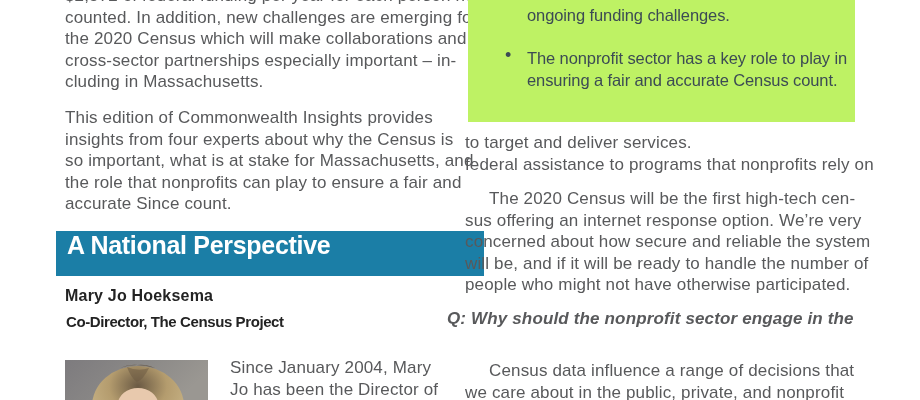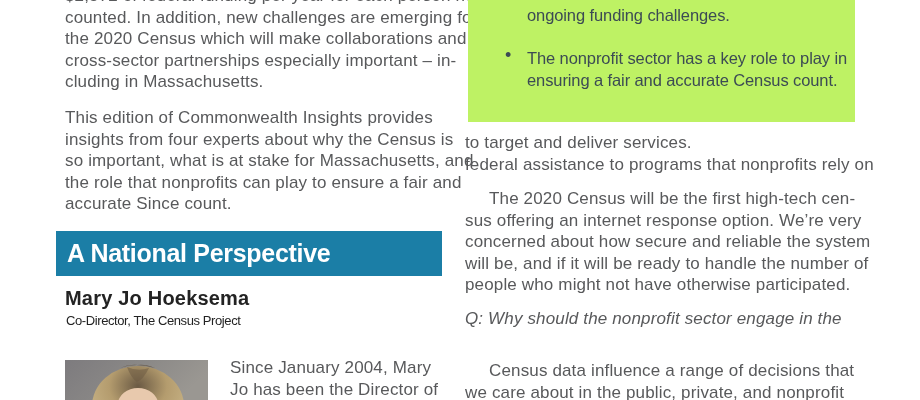--- a/index.html
+++ b/index.html
@@ -16,54 +16,54 @@
     letter-spacing:0.15px;
     white-space:nowrap;
   }
   .line{height:21.5px;}
   .indent{text-indent:24px;}
   .italic{font-style:italic;}
   
   #para1{left:65px;top:-15px;width:392px;}
   #para2{left:65px;top:107px;width:392px;}
   #section-banner{
-    position:absolute;left:56px;top:231px;width:386px;height:45px;
-    background:#1b7ea6;display:flex;align-items:center;
+    position:absolute;left:56px;top:231px;width:428px;height:45px;
+    background:#1b7ea6;display:flex;
   }
   #section-heading{
     color:#ffffff;font-size:25px;font-weight:700;letter-spacing:-0.3px;
     padding-left:11px;white-space:nowrap;
   }
   #expert-name{
     position:absolute;left:65px;top:287px;
-    color:#232323;font-size:20px;font-weight:700;letter-spacing:0.2px;
+    color:#232323;font-size:16px;font-weight:700;letter-spacing:0.2px;
     white-space:nowrap;
   }
   #expert-title{
     position:absolute;left:66px;top:313px;
-    color:#232323;font-size:13px;font-weight:400;letter-spacing:-0.4px;
+    color:#232323;font-size:15px;font-weight:700;letter-spacing:-0.4px;
     white-space:nowrap;
   }
   #expert-photo{
     position:absolute;left:65px;top:360px;width:143px;height:40px;
     overflow:hidden;
   }
   #bio-text{left:230px;top:357px;width:230px;}
   
   #callout-box{
     position:absolute;left:468px;top:0px;width:387px;height:122px;
     background:#bef264;
     color:#3c4b54;font-size:16.5px;line-height:22.5px;letter-spacing:-0.1px;
   }
   .callout-cont{position:absolute;left:59px;top:4px;white-space:nowrap;}
   .callout-item{position:absolute;left:59px;top:47px;white-space:nowrap;}
   .callout-bullet{position:absolute;left:37px;top:44px;font-size:18px;}
   #rpara1{left:465px;top:132px;width:395px;}
   #rpara2{left:465px;top:188px;width:395px;}
-  #question{left:465px;top:308px;width:395px;}
+  #question{left:447px;top:308px;width:395px;font-weight:bold;}
   #rpara3{left:465px;top:360px;width:395px;}
 </style>
 </head>
 <body>
 
 <div id="page">
 
   <div id="para1" class="body-text">
     <div class="line">$2,572 of federal funding per year for each person not</div>
     <div class="line">counted. In addition, new challenges are emerging for</div>

